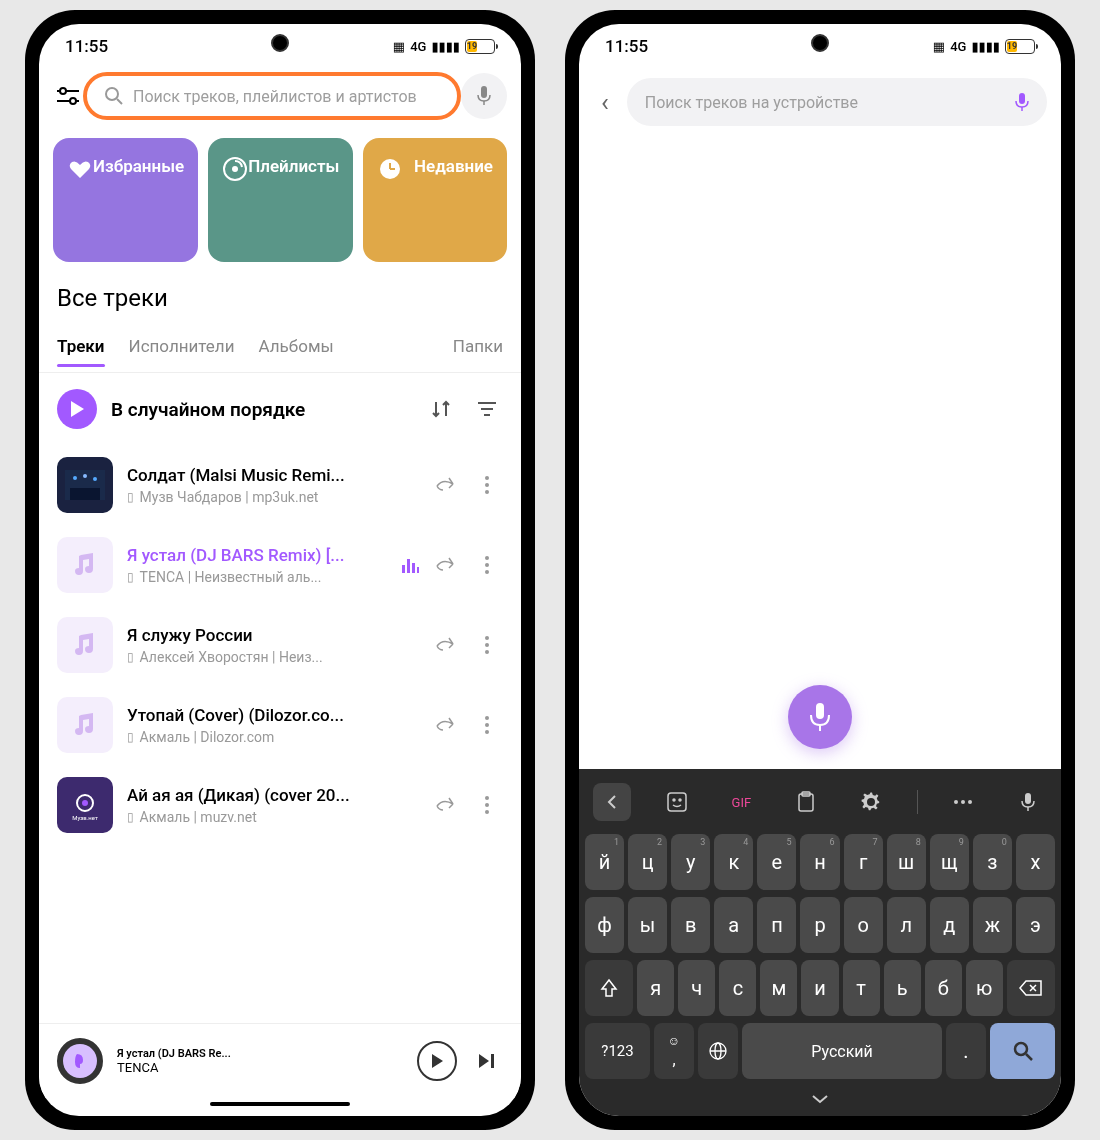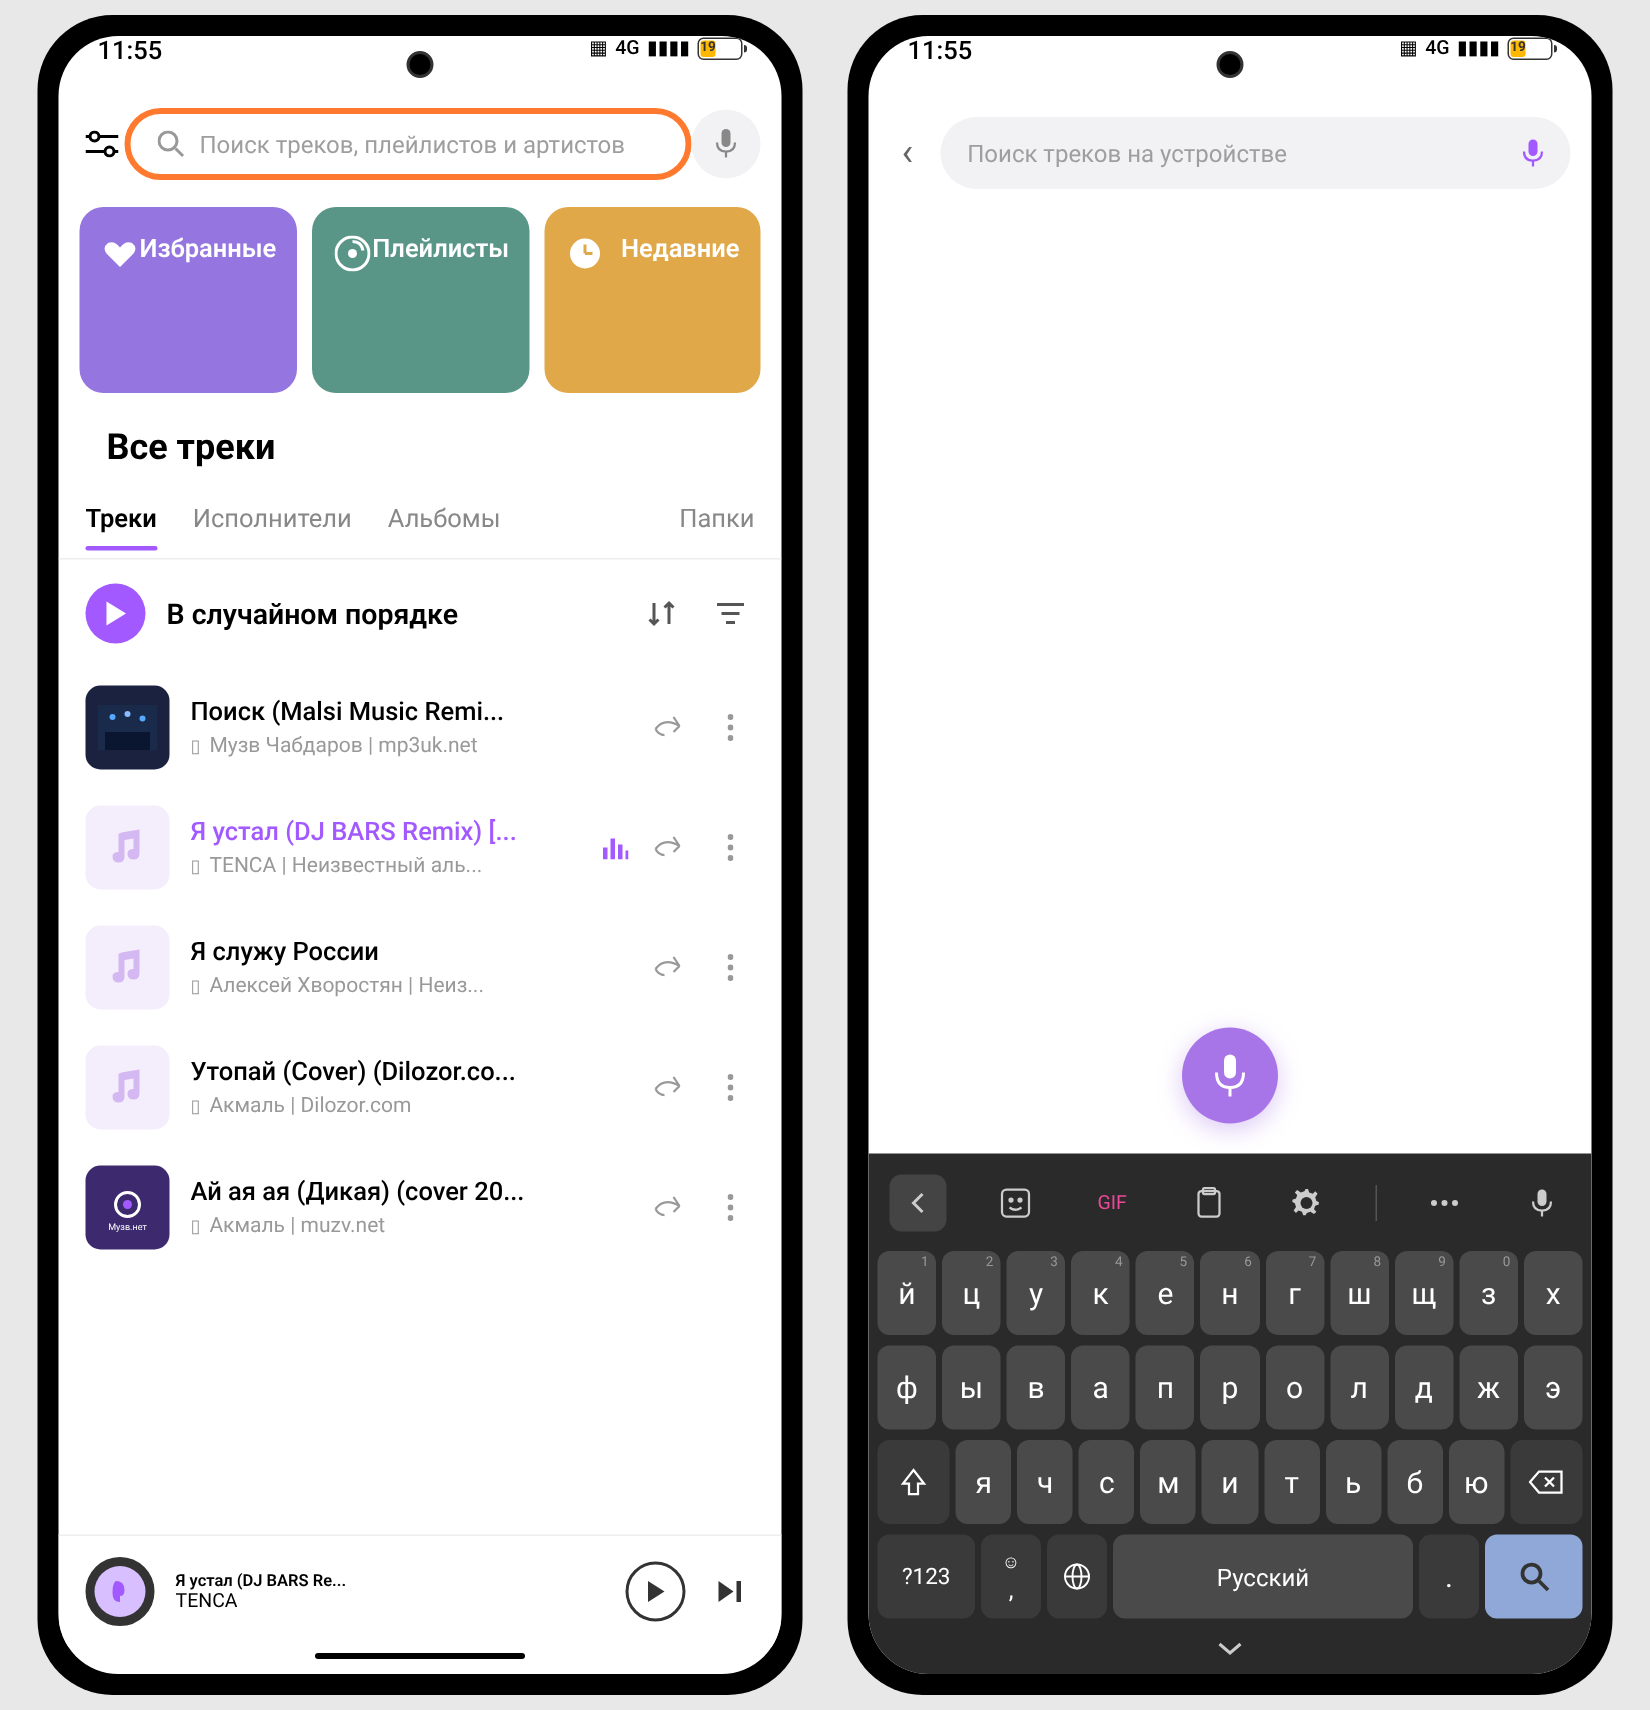--- a/index.html
+++ b/index.html
@@ -1,40 +1,40 @@
 <!DOCTYPE html>
 <html><head>
 <meta charset="utf-8">
 <style>
 *{margin:0;padding:0;box-sizing:border-box;font-family:-apple-system,BlinkMacSystemFont,'Segoe UI',Roboto,sans-serif}
 body{background:#e8e8e8;display:flex;gap:30px;padding:10px;justify-content:center}
 .phone{width:510px;height:1120px;background:#000;border-radius:50px;padding:14px;position:relative}
 .screen{width:100%;height:100%;background:#fff;border-radius:40px;overflow:hidden;position:relative;display:flex;flex-direction:column}
 .camera{position:absolute;top:24px;left:50%;transform:translateX(-50%);width:18px;height:18px;background:#000;border-radius:50%;z-index:100;border:2px solid #333}
-.status-bar{height:44px;display:flex;align-items:flex-start;justify-content:space-between;padding:0 26px;font-size:17px;font-weight:500}
+.status-bar{height:44px;display:flex;align-items:center;justify-content:space-between;padding:0 26px;font-size:17px;font-weight:500}
 .status-right{display:flex;align-items:center;gap:5px}
 .status-icon{font-size:13px}
 .battery{display:inline-flex;align-items:center;border:1.5px solid #333;border-radius:4px;width:30px;height:15px;position:relative;padding:1px}
 .battery::after{content:'';position:absolute;right:-4px;top:4px;width:2px;height:5px;background:#333;border-radius:0 2px 2px 0}
 .battery-fill{background:#ffb800;border-radius:2px;height:100%;font-size:9px;display:flex;align-items:center;justify-content:center;font-weight:700;color:#333}
 .search-row{display:flex;align-items:center;gap:0;padding:4px 14px}
 .filter-icon{width:30px;display:flex;align-items:center;justify-content:center;cursor:pointer}
 .search-box{flex:1;background:#f2f2f4;border-radius:26px;height:48px;display:flex;align-items:center;padding:0 18px;gap:10px}
 .search-box.highlighted{border:4px solid #ff7a2f;background:#fff}
 .search-input{border:none;background:none;flex:1;font-size:16px;color:#999;outline:none}
 .search-input::placeholder{color:#9e9e9e}
 .mic-btn{width:46px;height:46px;background:#f2f2f4;border-radius:50%;display:flex;align-items:center;justify-content:center;cursor:pointer}
 .cards{display:flex;gap:10px;padding:14px}
 .card{flex:1;height:124px;border-radius:16px;padding:18px 14px;display:flex;flex-direction:row;justify-content:space-between;cursor:pointer}
 .card-icon{width:26px;height:26px;display:flex;align-items:center;justify-content:center}
 .card-label{color:#fff;font-size:17px;font-weight:600}
 .card-fav{background:#9575e0}
 .card-play{background:#5a9688}
 .card-recent{background:#e0a848}
-.section-title{font-size:24px;font-weight:700;padding:8px 32px}
+.section-title{font-size:24px;font-weight:400;padding:8px 18px}
 .tabs{display:flex;gap:24px;padding:6px 18px;border-bottom:1px solid #eee}
 .tab{font-size:17px;color:#888;padding:10px 0;cursor:pointer;position:relative}
 .tab.active{color:#000;font-weight:600}
 .tab.active::after{content:'';position:absolute;bottom:-1px;left:0;right:0;height:3px;background:#a259ff;border-radius:2px}
 .tab:last-child{margin-left:auto}
 .shuffle-row{display:flex;align-items:center;gap:14px;padding:16px 18px}
 .shuffle-btn{width:40px;height:40px;background:#a259ff;border-radius:50%;display:flex;align-items:center;justify-content:center;cursor:pointer}
 .shuffle-text{font-size:19px;font-weight:600;flex:1}
 .icon-btn{width:32px;height:32px;display:flex;align-items:center;justify-content:center;cursor:pointer;color:#666}
 .track-list{flex:1;overflow-y:auto}
@@ -191,21 +191,21 @@
       <div class="track-art dark">
             <svg width="40" height="30" viewBox="0 0 40 30">
               <rect width="40" height="30" fill="#1a2a4a"></rect>
               <rect x="5" y="18" width="30" height="12" fill="#0a1530"></rect>
               <circle cx="10" cy="8" r="2" fill="#5af"></circle>
               <circle cx="20" cy="6" r="2" fill="#8bf"></circle>
               <circle cx="30" cy="9" r="2" fill="#5af"></circle>
             </svg>
           </div>
       <div class="track-info">
-        <div class="track-title">Поиск (Malsi Music Remi...</div>
+        <div class="track-title">Солдат (Malsi Music Remi...</div>
         <div class="track-meta">
               <span class="sd-icon">▯</span>
               <span>Музв Чабдаров | mp3uk.net</span>
             </div>
       </div>
       <div class="track-actions">
         <div class="icon-btn">
               <svg width="20" height="18" viewBox="0 0 20 18" fill="none" stroke="#999" stroke-width="1.5">
                 <path d="M2 10 Q8 2 18 8 L14 2 M18 8 L14 12 M2 10 Q4 14 8 14"></path>
               </svg>

